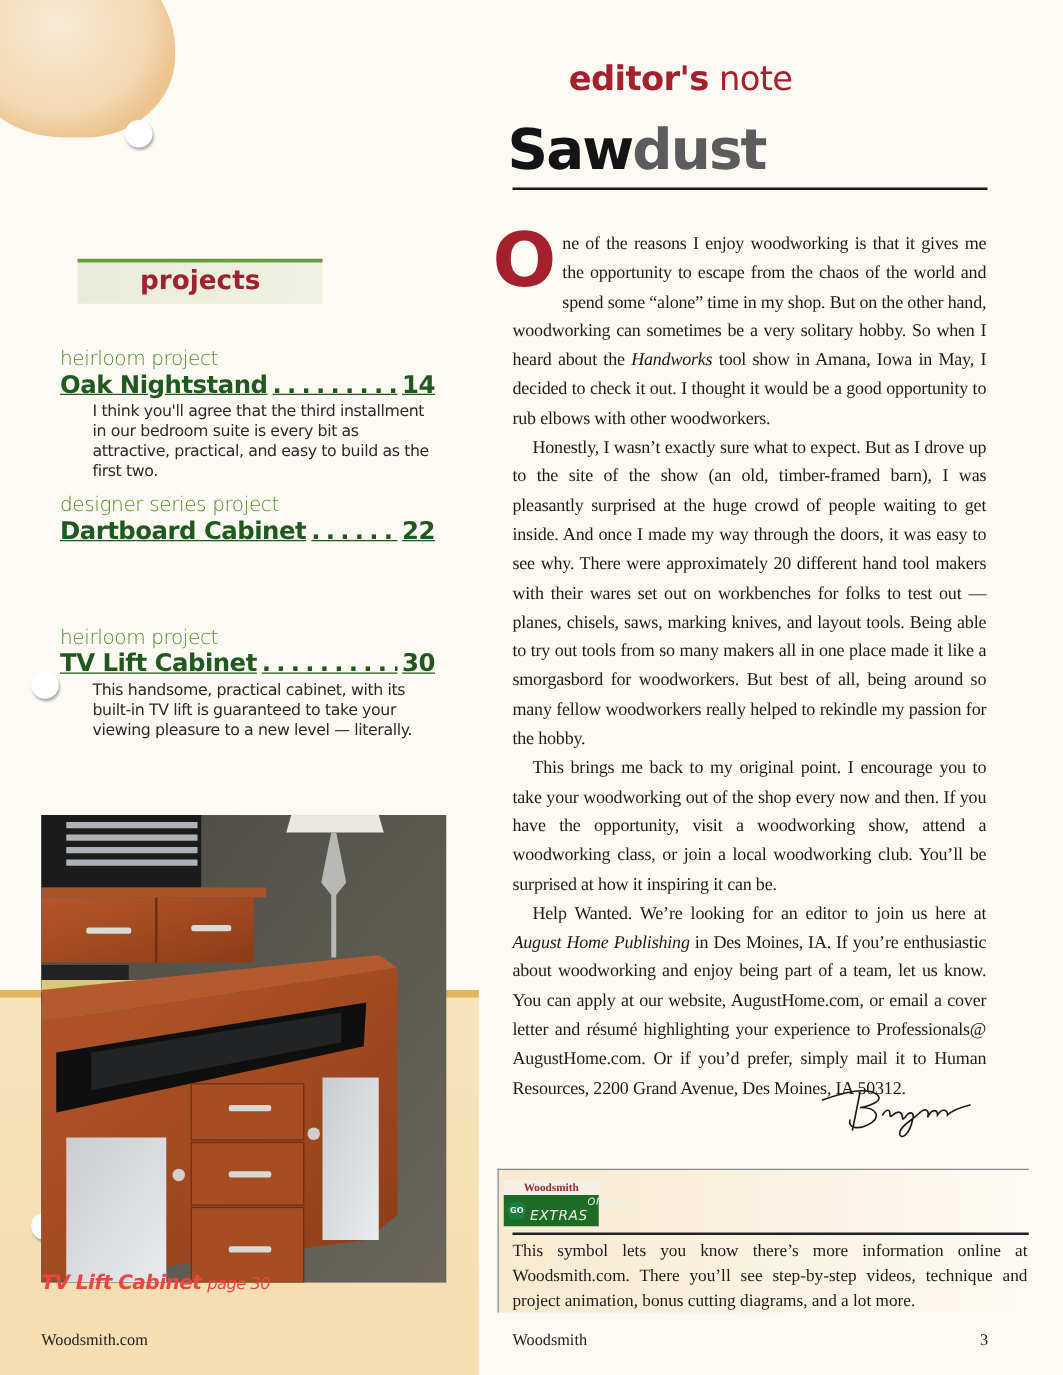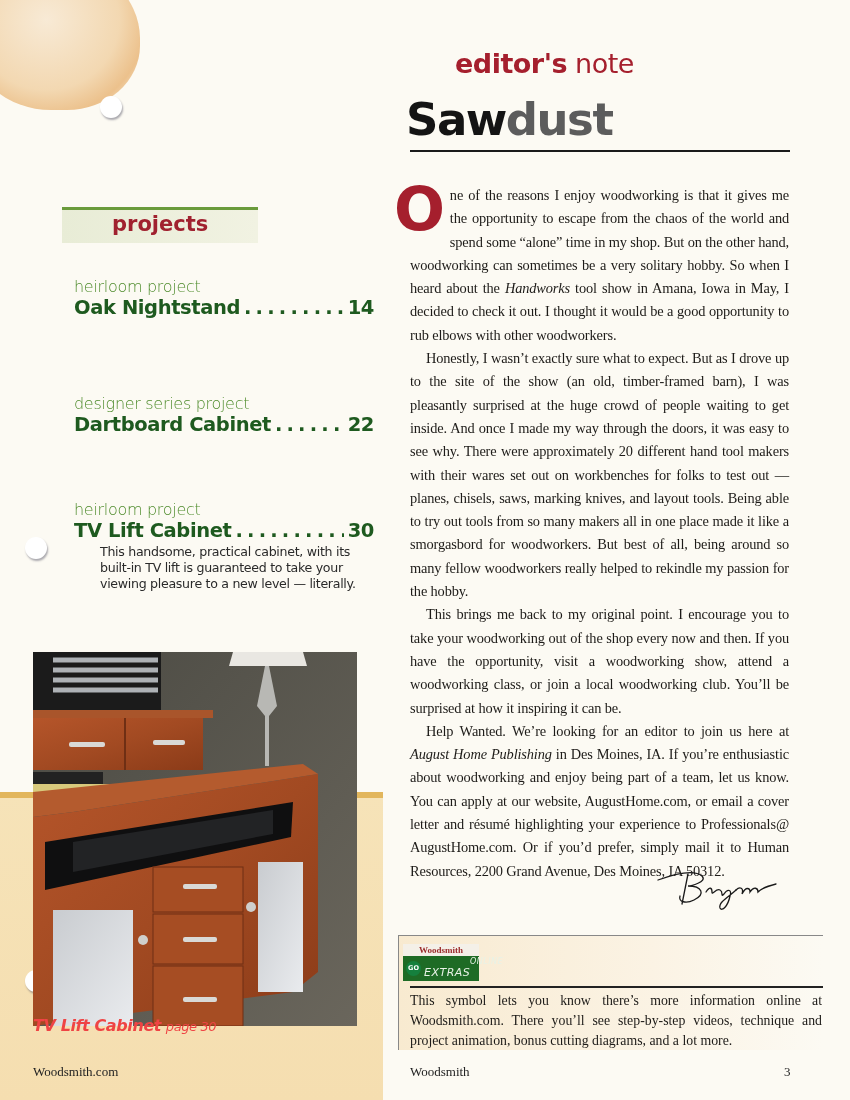--- a/index.html
+++ b/index.html
@@ -58,31 +58,31 @@
     border-top: 3px solid #6a9b3b;
     background: linear-gradient(90deg, #e8ecd6 0%, #f1f2e2 100%);
   }
   .proj-head span {
     position: absolute; left: 6px; top: 2px;
     font-family: "DejaVu Sans", sans-serif; font-weight: bold; font-size: 21px;
     color: #a0212f;
     margin-left: 44px;
   }
   .proj {
-    position: absolute; left: 74px; width: 300px;
+    position: absolute; left: 48px; width: 300px;
     font-family: "DejaVu Sans", sans-serif;
   }
   .proj .kicker {
     font-size: 16px; color: #4f8c2d; font-weight: 300; line-height: 20px;
     letter-spacing: -0.3px;
   }
   .proj .title-row {
     display: flex; align-items: baseline; justify-content: space-between;
     font-size: 19.5px; font-weight: bold; color: #1e5a1f; line-height: 22px;
-    letter-spacing: -0.4px; white-space: nowrap; overflow: hidden;
+    letter-spacing: -0.4px; white-space: nowrap; overflow: hidden; text-decoration: underline;
   }
   .proj .title-row .dots {
     flex: 1; overflow: hidden; margin: 0 4px; letter-spacing: 4.2px; color: #1e5a1f;
   }
   .proj .desc {
     margin-left: 26px; margin-top: 2px;
     font-size: 12.6px; line-height: 16px; color: #2a2a2a; letter-spacing: -0.3px;
   }
 
   
@@ -175,20 +175,21 @@
     <span>projects</span>
   </div>
 
 <div class="proj" style="top:277px;">
   <div class="kicker">heirloom project</div>
   <div class="title-row">
     <span>Oak Nightstand</span>
     <span class="dots">....................................</span>
     <span>14</span>
   </div>
+  <div class="desc">I think you'll agree that the third installment in our bedroom suite is every bit as attractive, practical, and easy to build as the first two.</div>
 </div>
 
 <div class="proj" style="top:394px;">
   <div class="kicker">designer series project</div>
   <div class="title-row">
     <span>Dartboard Cabinet</span>
     <span class="dots">....................................</span>
     <span>22</span>
   </div>
 </div>

